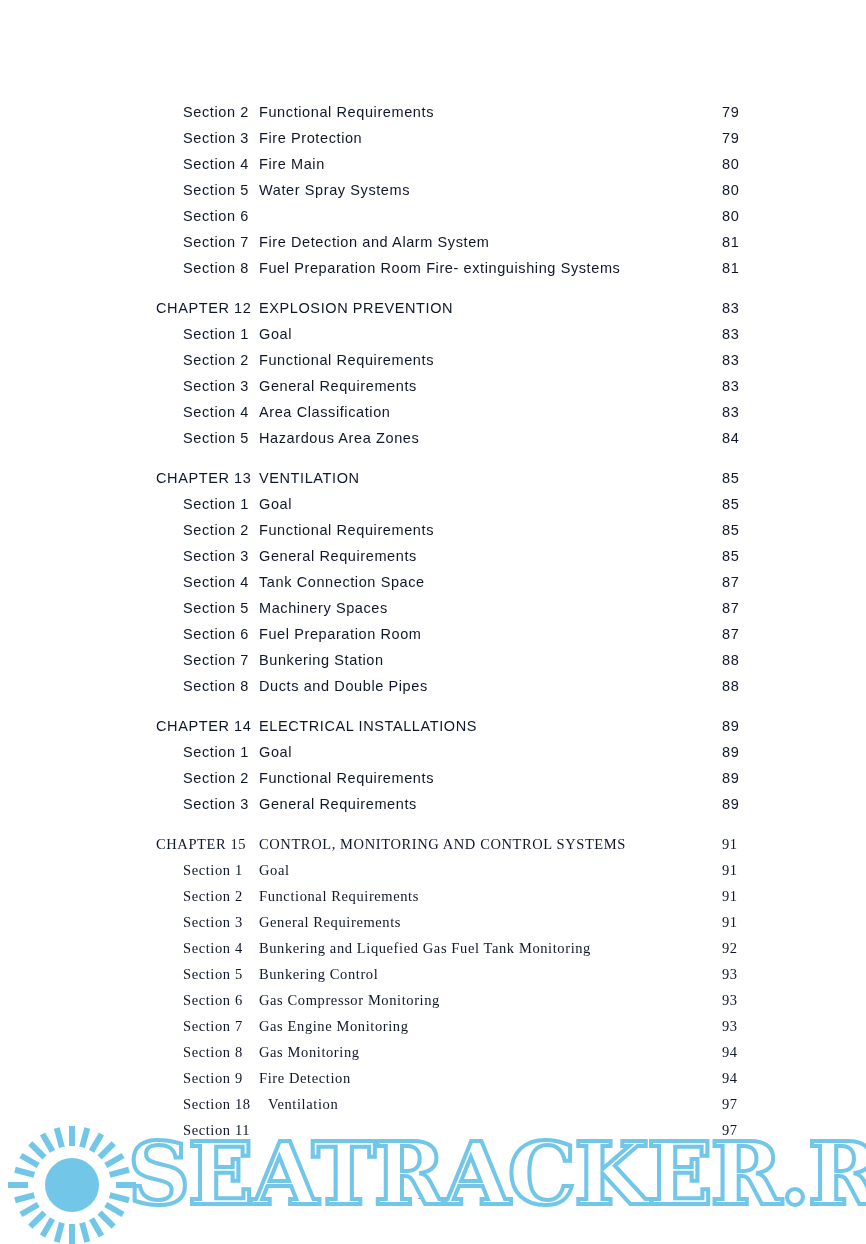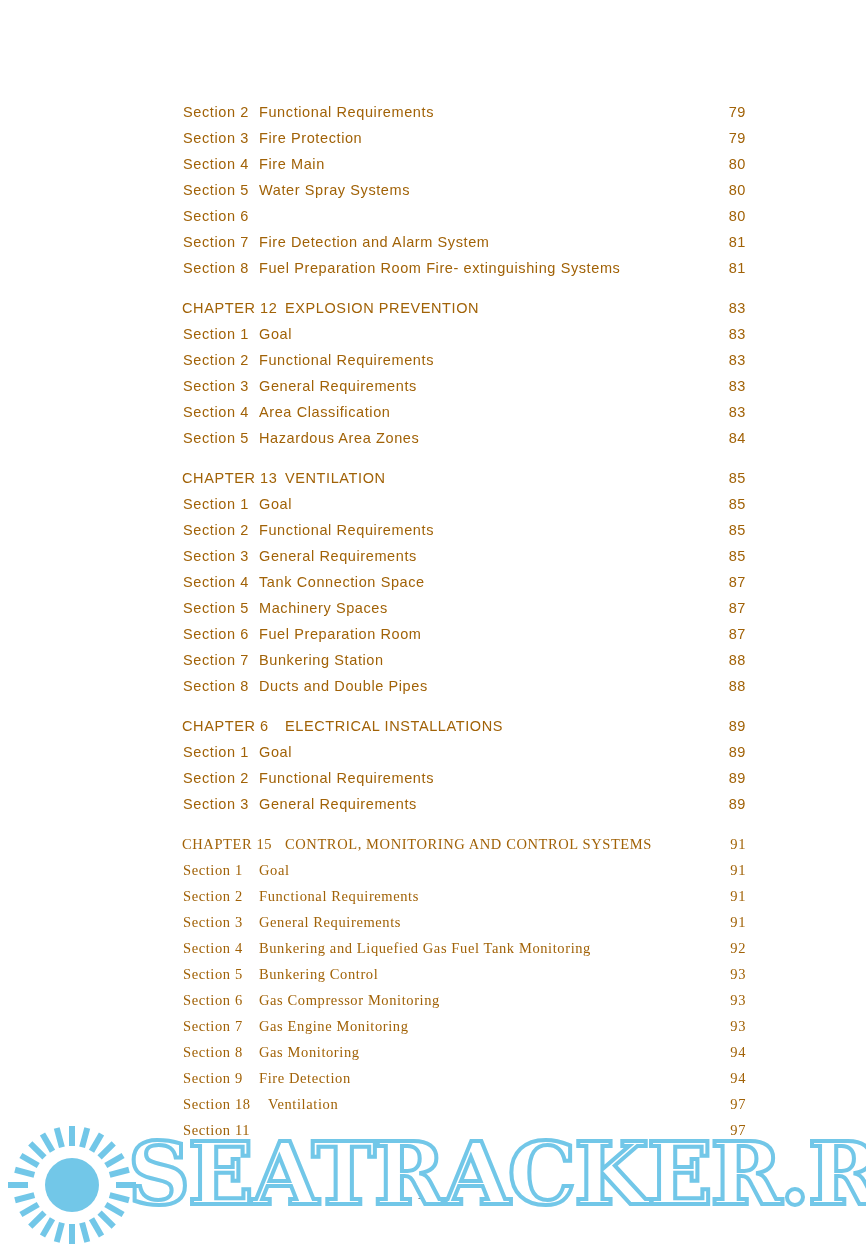--- a/index.html
+++ b/index.html
@@ -28,38 +28,37 @@
   }
   .group:last-child { margin-bottom: 0; font-family: Liberation Serif, serif; }
 
   .row {
     display: flex;
     align-items: baseline;
     height: 26px;
     white-space: nowrap;
     font-size: 14.5px;
     letter-spacing: 0.6px;
-    color: #a16207;
+    color: #0f172a;
   }
 
   .row.chapter {
     font-size: 14.5px;
     letter-spacing: 0.6px;
     padding-left: 0;
   }
   .row.section {
     padding-left: 27px;
   }
 
   .lbl {
     flex: 0 0 auto;
   }
   .row.chapter .lbl {
     min-width: 103px;
-    margin-left: 26px;
   }
   .row.section .lbl {
     min-width: 76px;
   }
   .row.section.wide-lbl .lbl {
     min-width: 85px;
   }
 
   .title {
     flex: 0 0 auto;
@@ -81,21 +80,20 @@
     top: -10px;
     font-size: 13px;
     letter-spacing: 1.4px;
     color: #5d6d76;
     white-space: nowrap;
   }
 
   .page {
     flex: 0 0 auto;
     width: 24px;
-    text-align: right;
     padding-left: 6px;
   }
 
   
   #footer {
     position: absolute;
     left: 0;
     right: 0;
     top: 1190px;
     text-align: center;
@@ -273,21 +271,21 @@
       </div>
       <div class="row section">
         <span class="lbl">Section  8</span>
         <span class="title">Ducts  and  Double  Pipes</span>
         <span class="leader"></span>
         <span class="page">88</span>
       </div>
     </div>
     <div class="group">
       <div class="row chapter">
-        <span class="lbl">CHAPTER  6</span>
+        <span class="lbl">CHAPTER  14</span>
         <span class="title">ELECTRICAL  INSTALLATIONS</span>
         <span class="leader"></span>
         <span class="page">89</span>
       </div>
       <div class="row section">
         <span class="lbl">Section  1</span>
         <span class="title">Goal</span>
         <span class="leader"></span>
         <span class="page">89</span>
       </div>

